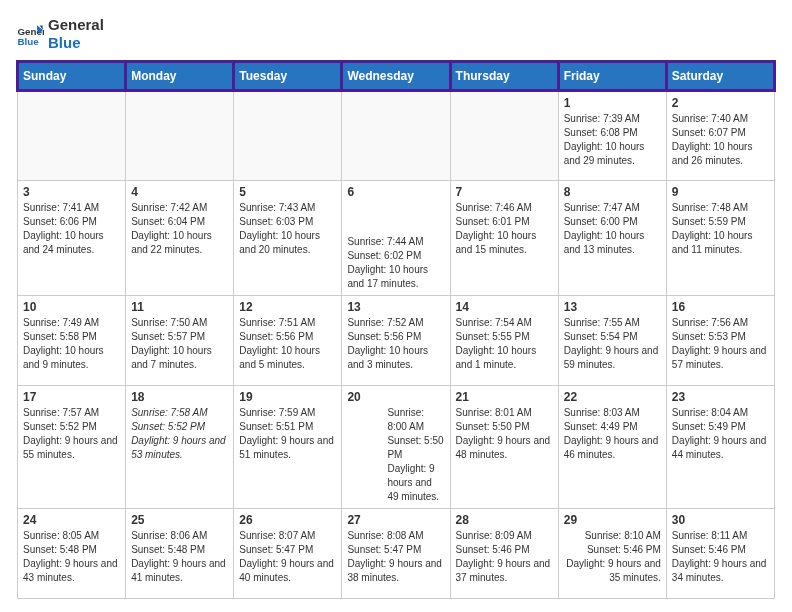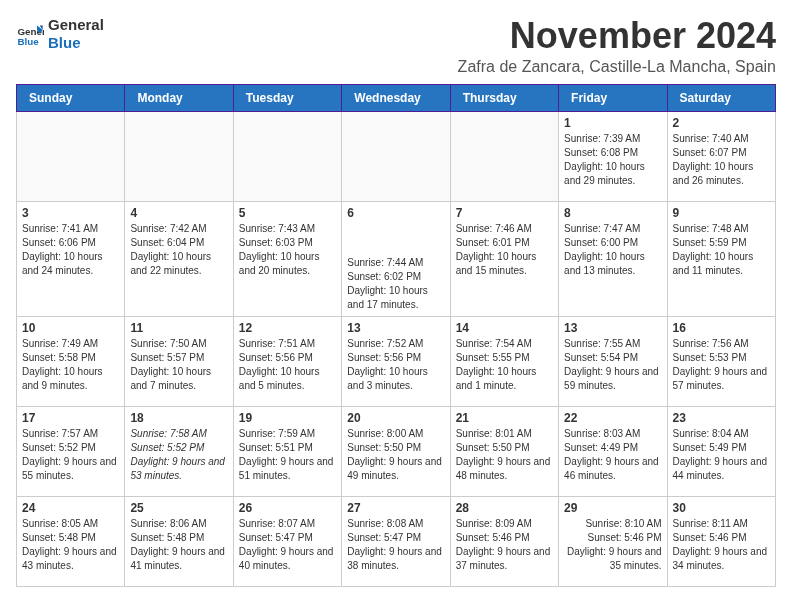--- a/index.html
+++ b/index.html
@@ -42,23 +42,23 @@
     table {
       width: 100%;
       border-collapse: collapse;
       table-layout: fixed;
     }
     th {
       background-color: #2775c0;
       color: #fff;
       font-size: 12px;
       font-weight: bold;
-      padding: 6px 12px;
+      padding: 6px 4px;
       text-align: left;
-      border: 1px solid #4c1d95;
+      border: 3px solid #4c1d95;
     }
     td {
       border: 1px solid #ccc;
       vertical-align: top;
       padding: 4px 5px;
       font-size: 10px;
       color: #333;
       height: 90px;
       background: #fff;
     }
@@ -88,24 +88,20 @@
       <text x="2" y="22" font-size="14" font-weight="bold" fill="#333">General</text>
       <text x="2" y="36" font-size="14" font-weight="bold" fill="#1a6fbd">Blue</text>
       <polygon points="30,8 38,14 34,20 30,14" fill="#1a6fbd"></polygon>
       <polygon points="34,8 38,8 38,14" fill="#0d4a8c"></polygon>
     </svg>
     <div style="display:flex;flex-direction:column;line-height:1.2;">
       <span style="font-weight:bold;font-size:15px;color:#333;">General</span>
       <span style="font-weight:bold;font-size:15px;color:#1a6fbd;">Blue</span>
     </div>
   </div>
-  <div class="title-area">
-    <div class="month-title">November 2024</div>
-    <div class="location-title">Zafra de Zancara, Castille-La Mancha, Spain</div>
-  </div>
 </div>
 
 <table>
   <thead>
     <tr>
     <th>Sunday</th>
         <th>Monday</th>
         <th>Tuesday</th>
         <th>Wednesday</th>
         <th>Thursday</th>
@@ -235,21 +231,21 @@
 Daylight: 9 hours and 53 minutes.</div>
         </td>
         <td>
           <span class="day-num">19</span>
           <div class="day-info" style="white-space: pre-line;">Sunrise: 7:59 AM
 Sunset: 5:51 PM
 Daylight: 9 hours and 51 minutes.</div>
         </td>
         <td>
           <span class="day-num">20</span>
-          <div class="day-info" style="white-space: pre-line;">Sunrise: 8:00 AM
+          <div class="day-info" style="white-space: pre-line; margin-left: 40px;">Sunrise: 8:00 AM
 Sunset: 5:50 PM
 Daylight: 9 hours and 49 minutes.</div>
         </td>
         <td>
           <span class="day-num">21</span>
           <div class="day-info" style="white-space: pre-line;">Sunrise: 8:01 AM
 Sunset: 5:50 PM
 Daylight: 9 hours and 48 minutes.</div>
         </td>
         <td>

